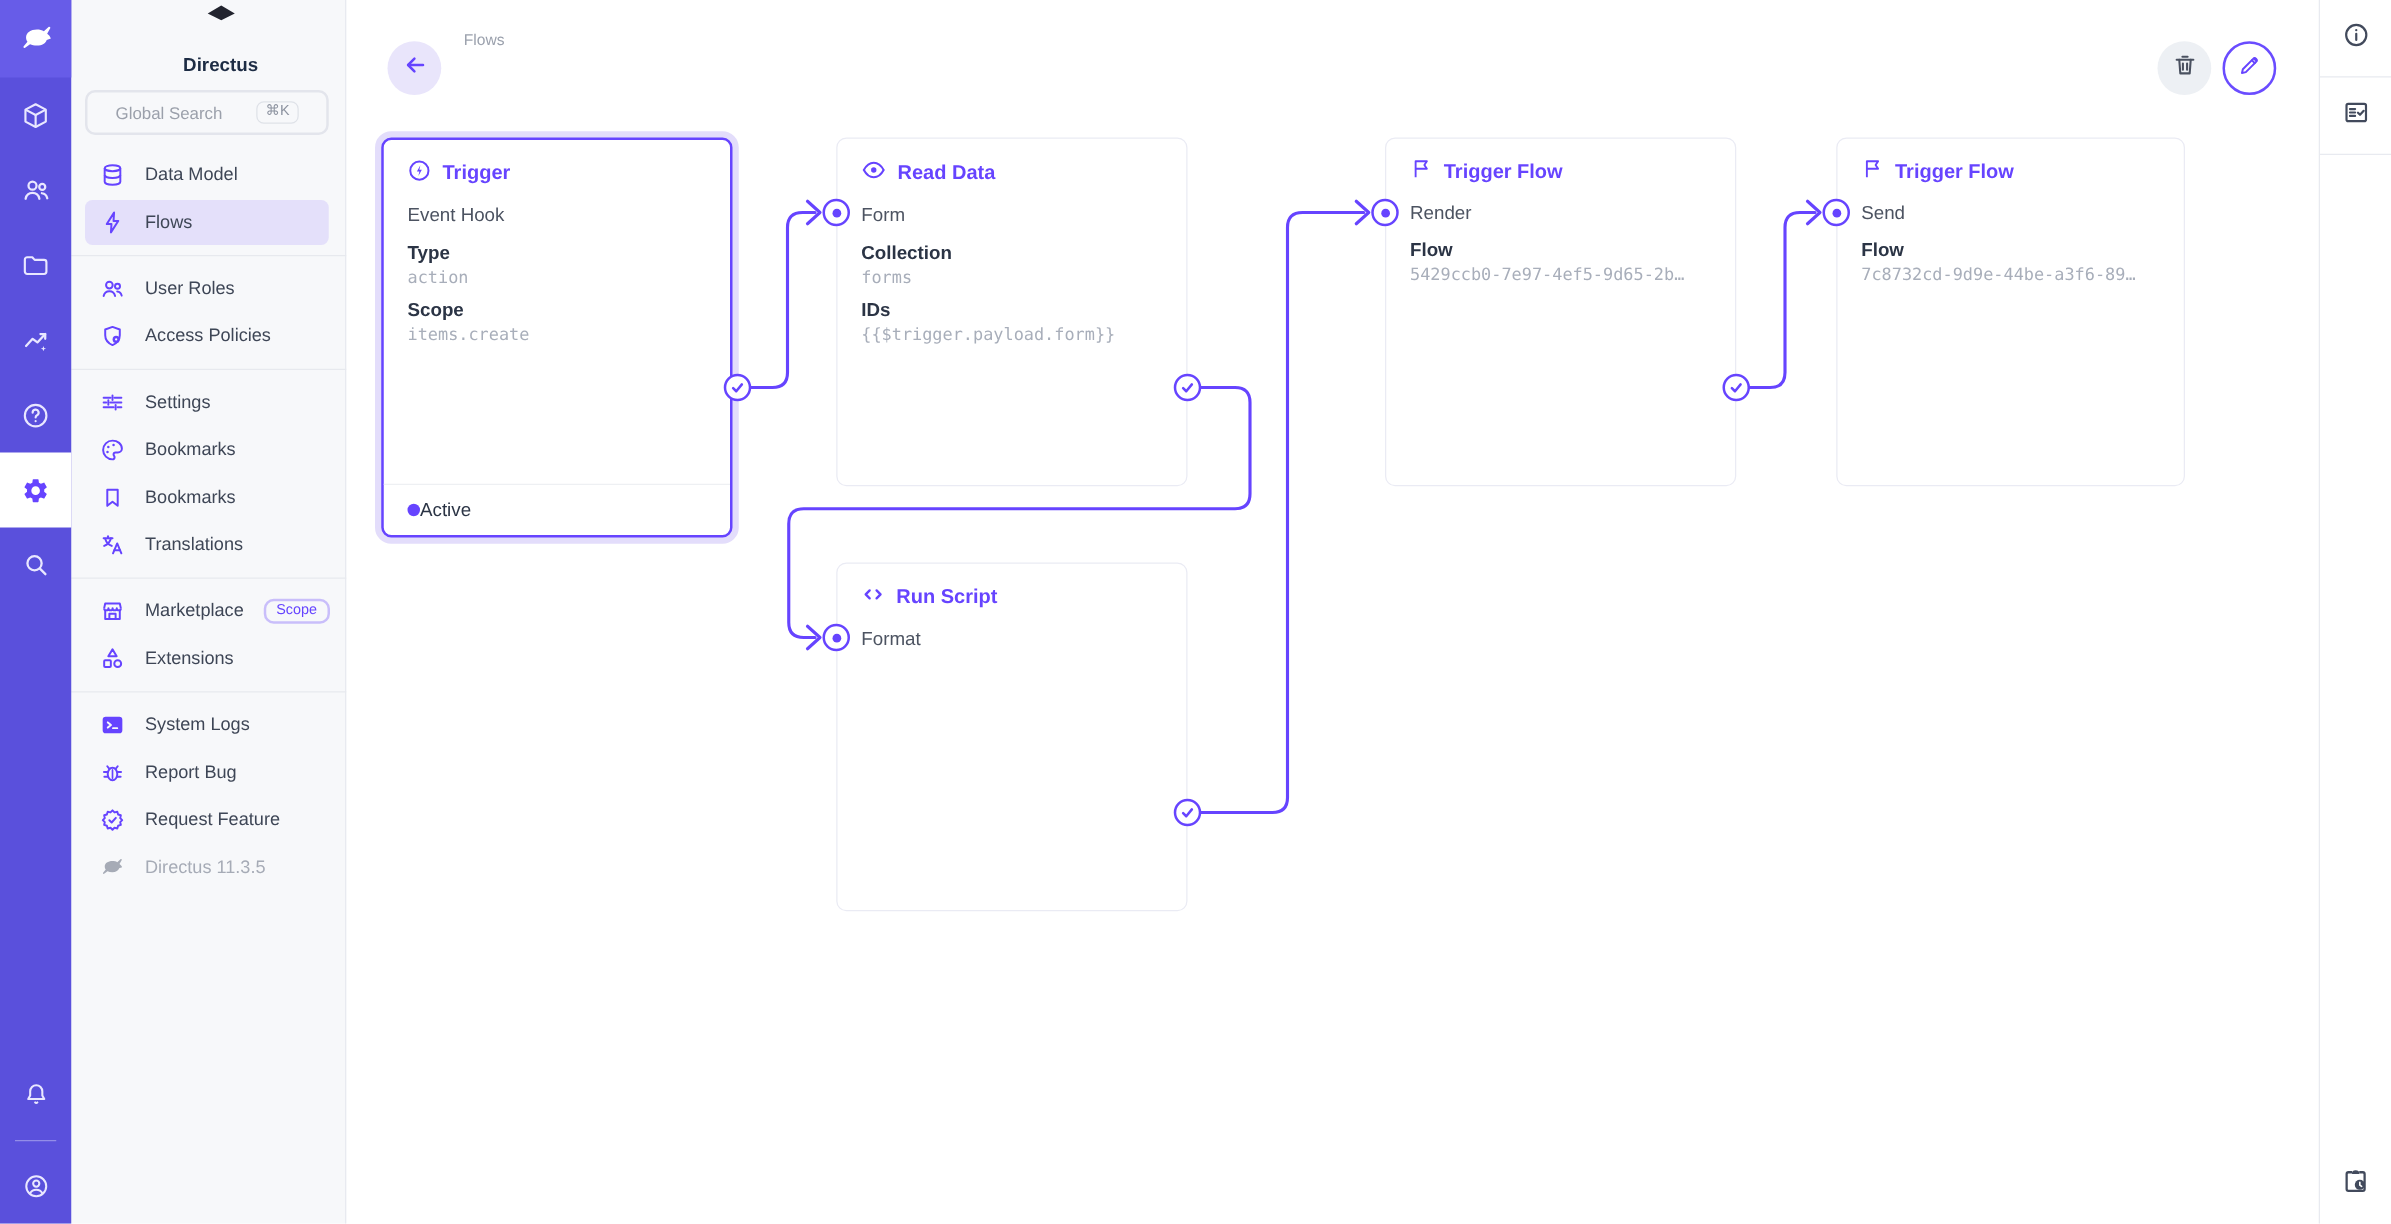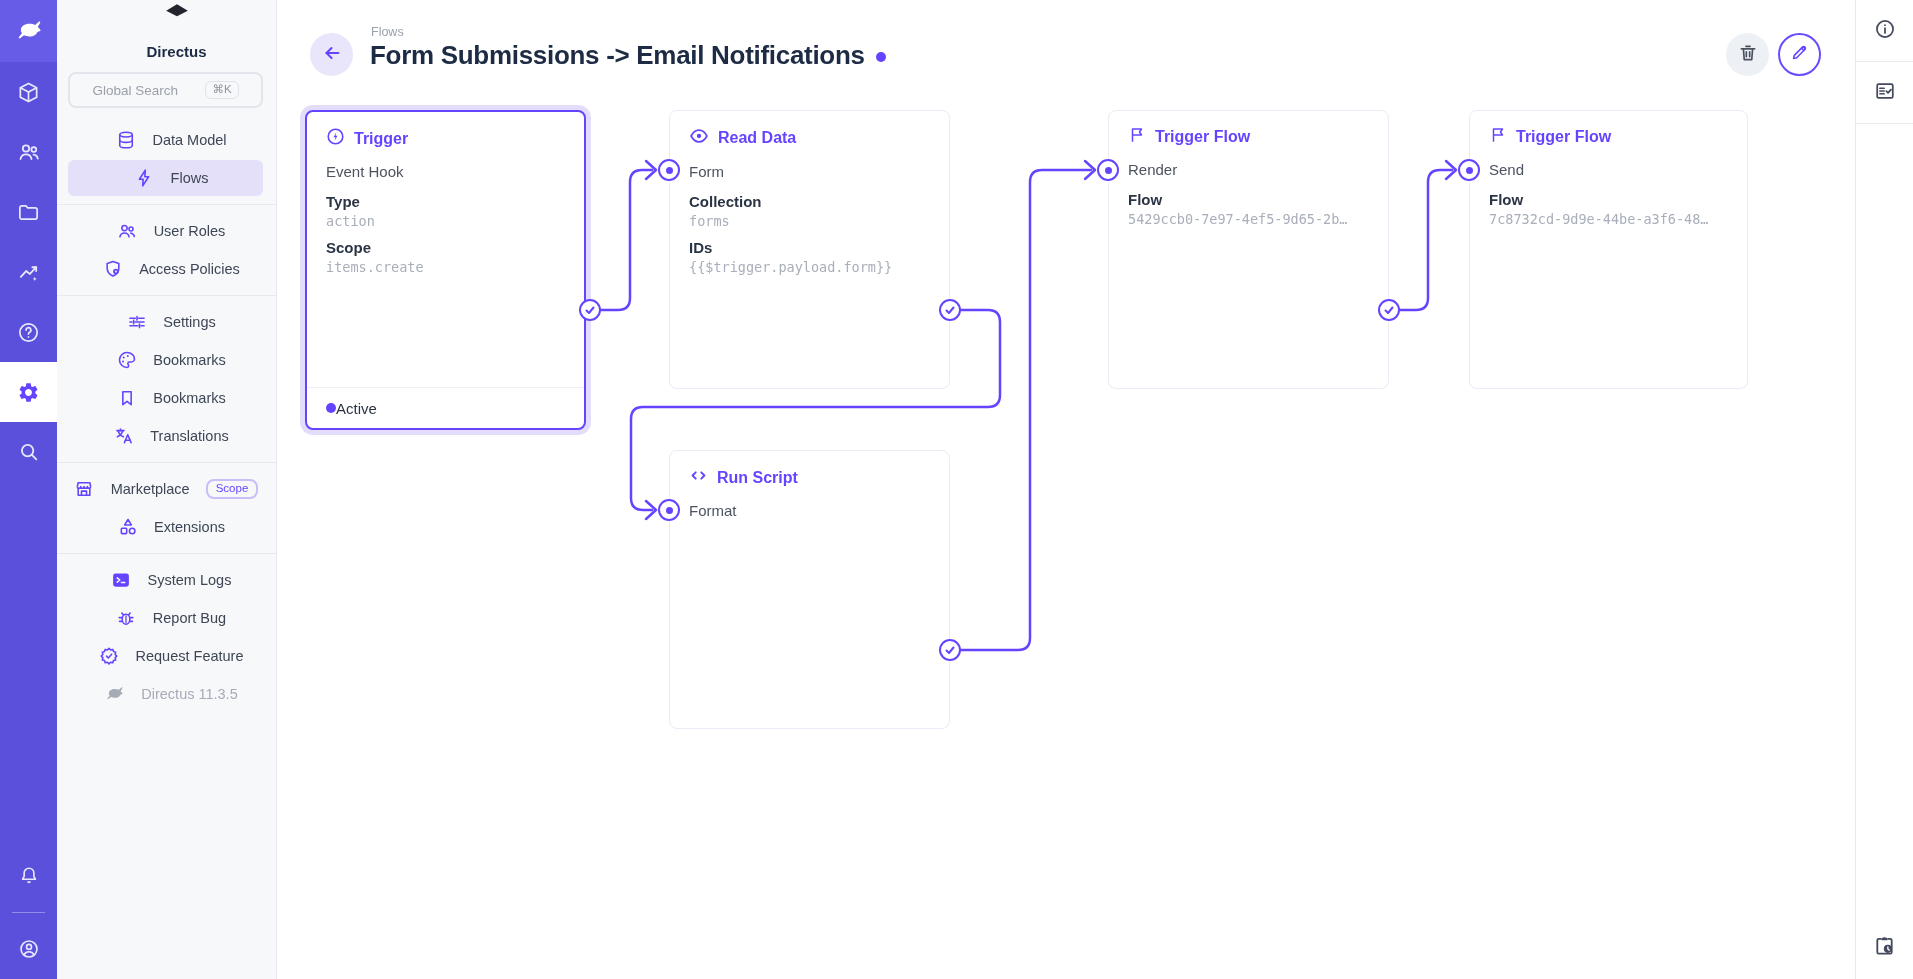--- a/index.html
+++ b/index.html
@@ -32,21 +32,21 @@
 
   
   .sidebar{position:absolute;left:57px;top:0;width:220px;height:979px;background:var(--nav-bg);border-right:1px solid var(--border);z-index:9;}
   .project-row{height:62px;display:flex;align-items:center;padding-left:20px;gap:13px;cursor:pointer;flex-direction:column;}
   .project-name{font-size:15px;font-weight:700;color:var(--title);}
   .search-box{position:absolute;left:11px;top:72px;width:195px;height:36px;border:2px solid #E3E5EC;border-radius:8px;background:var(--nav-bg);display:flex;align-items:center;justify-content:center;gap:17px;cursor:text;}
   .search-box input{border:none;outline:none;background:transparent;width:96px;font-size:13.5px;color:var(--fg);font-family:"Liberation Sans",sans-serif;}
   .search-box input::placeholder{color:#9BA0AB;}
   .kbd{font-size:11.5px;color:#8D93A0;border:1.5px solid #DFE2E8;border-radius:6px;padding:2px 6px;line-height:1;}
   .nav{position:absolute;left:0;top:122px;width:220px;}
-  .nav-item{height:36px;margin:0 14px 2px 11px;border-radius:6px;display:flex;align-items:center;gap:16px;padding-left:11px;cursor:pointer;justify-content:center;}
+  .nav-item{height:36px;margin:0 14px 2px 11px;border-radius:6px;display:flex;align-items:center;gap:16px;padding-left:11px;cursor:pointer;}
   .nav-item .nav-ic{width:21px;height:21px;color:var(--purple);flex:none;display:flex;align-items:center;justify-content:center;}
   .nav-item .nav-label{font-size:14.5px;font-weight:500;color:var(--fg);white-space:nowrap;}
   .nav-item.active{background:var(--nav-active);}
   .nav-item.muted .nav-ic{color:#A6ABB6;}
   .nav-item.muted .nav-label{color:#A6ABB6;}
   .nav-divider{height:1px;background:#E7E9EE;margin:8px 0;}
   .beta-badge{margin-left:auto;margin-right:10px;font-size:11.5px;color:var(--purple);border:2px solid #C9BEFA;border-radius:8px;padding:2.5px 8px;line-height:1;}
 
   
   .back-btn{position:absolute;left:310px;top:33px;width:43px;height:43px;border-radius:50%;background:#E9E5FB;color:var(--purple);display:flex;align-items:center;justify-content:center;cursor:pointer;z-index:5;}
@@ -169,21 +169,21 @@
       <span>
         <svg width="18" height="18" viewBox="0 0 24 24" fill="none" stroke="currentColor" stroke-width="2" stroke-linejoin="round">
             <path d="M6 21 V4 H18 L15.3 8 L18 12 H6"></path>
           </svg>
       </span>
       <span class="panel-title">Trigger Flow</span>
     </div>
     <div class="panel-sub">Send</div>
     <div class="field">
       <div class="field-label">Flow</div>
-      <div class="field-value">7c8732cd-9d9e-44be-a3f6-48…</div>
+      <div class="field-value">7c8732cd-9d9e-44be-a3f6-89…</div>
     </div>
   </div>
 
   <div class="panel" style="left:669px;top:450px;">
     <div class="panel-header">
       <span>
         <svg width="19" height="19" viewBox="0 0 24 24" fill="none" stroke="currentColor" stroke-width="2.4" stroke-linecap="round" stroke-linejoin="round">
             <path d="M8.5 8 L4.5 12 L8.5 16"></path>
             <path d="M15.5 8 L19.5 12 L15.5 16"></path>
           </svg>
@@ -228,24 +228,20 @@
 
   <div class="back-btn">
     <span>
       <svg width="22" height="22" viewBox="0 0 24 24" fill="none" stroke="currentColor" stroke-width="2.2" stroke-linecap="round" stroke-linejoin="round">
           <path d="M19 12 H6"></path>
           <path d="M11.5 6.5 L6 12 L11.5 17.5"></path>
         </svg>
     </span>
   </div>
   <div class="breadcrumb">Flows</div>
-  <div class="page-title">
-    <span>Form Submissions -&gt; Email Notifications</span>
-    <span class="title-dot"></span>
-  </div>
   <div class="hdr-btn trash-btn">
     <span>
       <svg width="20" height="20" viewBox="0 0 24 24" fill="none" stroke="currentColor" stroke-width="2" stroke-linecap="round" stroke-linejoin="round">
           <path d="M4 7 H20"></path>
           <path d="M9.5 4 H14.5"></path>
           <path d="M6.5 7 L7.5 20 H16.5 L17.5 7"></path>
           <path d="M10 10.5 V16.5 M14 10.5 V16.5"></path>
         </svg>
     </span>
   </div>

